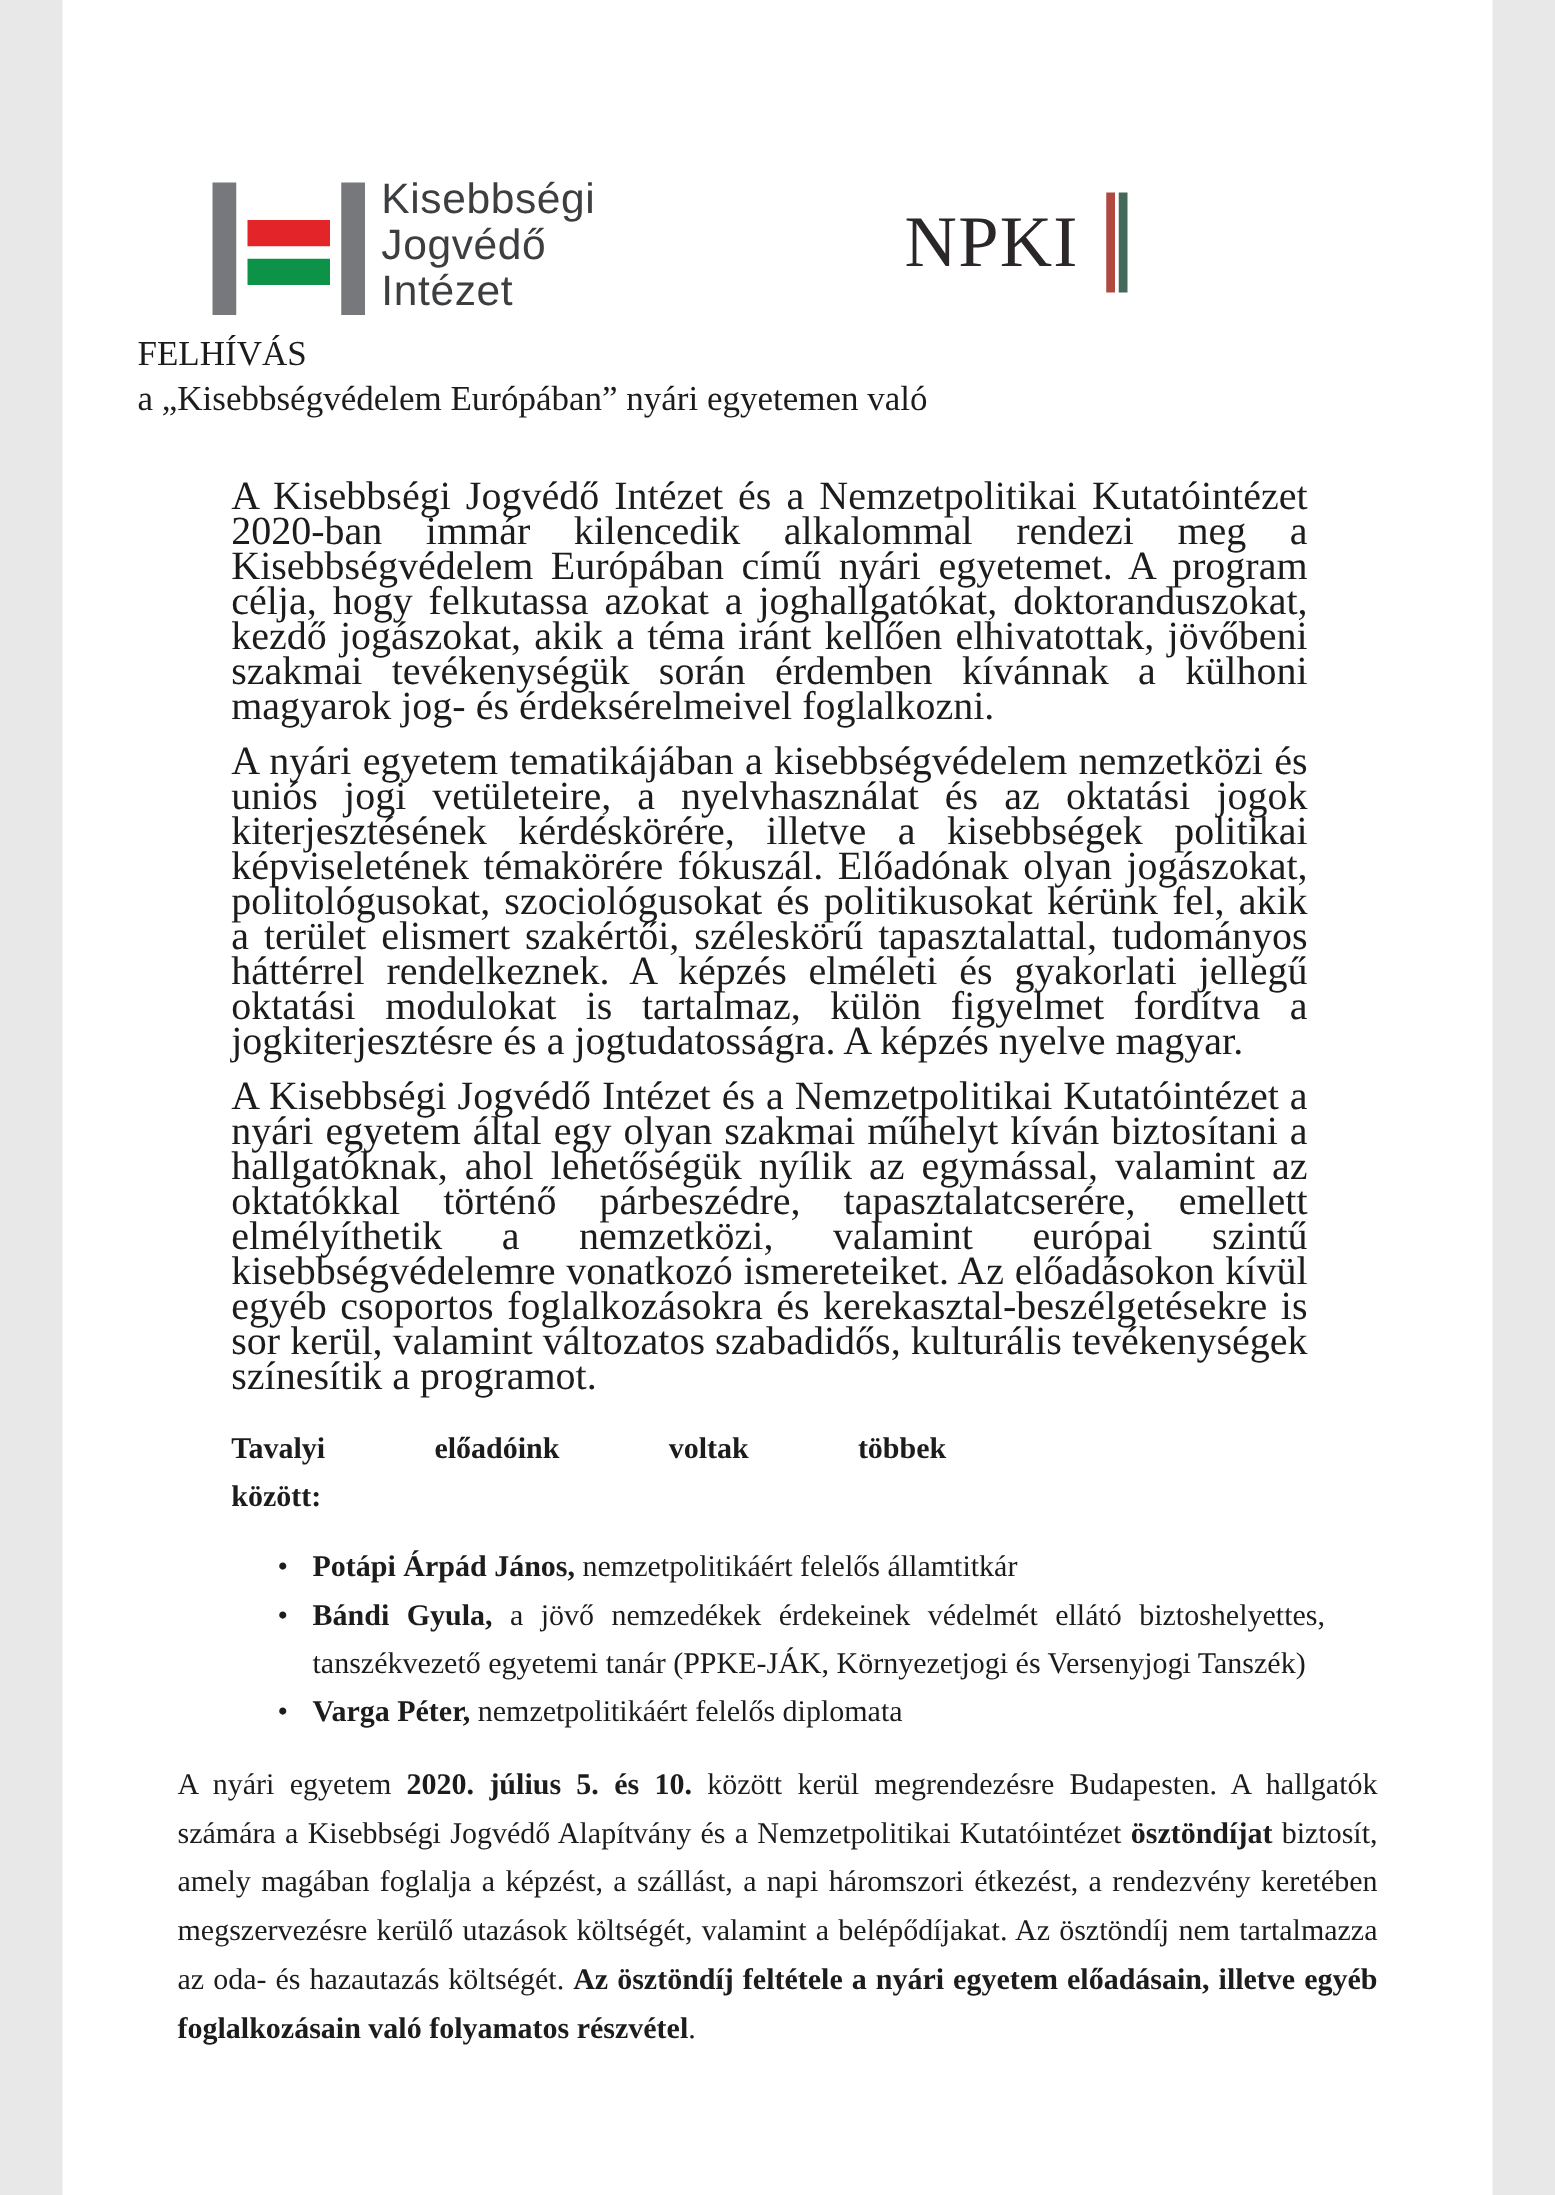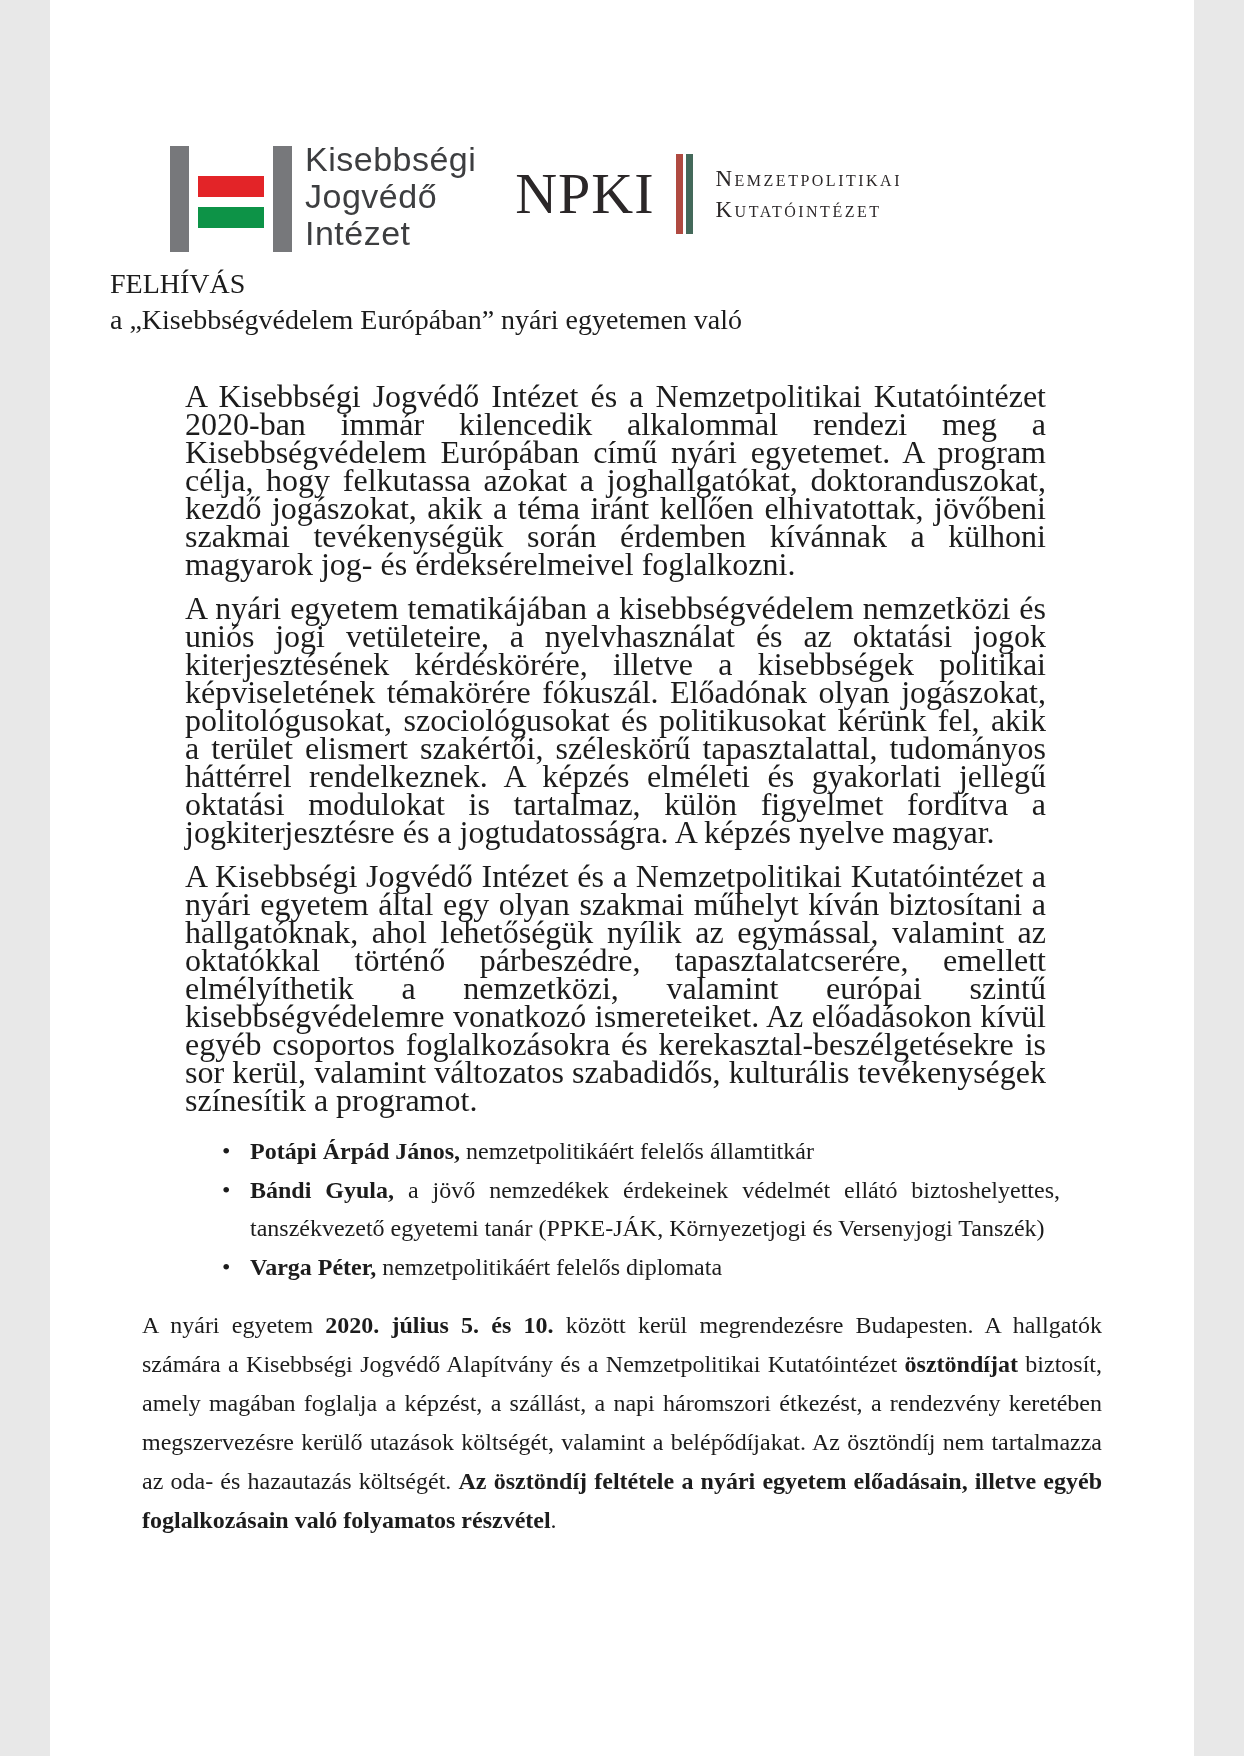--- a/index.html
+++ b/index.html
@@ -126,37 +126,37 @@
         <div>Intézet</div>
       </div>
     </div>
 
     <div class="npki-logo">
       <div class="npki-acronym">NPKI</div>
       <div class="npki-bars">
         <div class="npki-bar" style="background-color: rgb(176, 74, 65);"></div>
         <div class="npki-bar" style="background-color: rgb(68, 105, 90);"></div>
       </div>
-      <div class="npki-names">
-        <div>Nemzetpolitikai</div>
-        <div>Kutatóintézet</div>
-      </div>
     </div>
   </header>
 
   <div class="title-block">
     <div>FELHÍVÁS</div>
     <div>a „Kisebbségvédelem Európában” nyári egyetemen való</div>
   </div>
 
   <div class="content">
     <p class="para first">A Kisebbségi Jogvédő Intézet és a Nemzetpolitikai Kutatóintézet 2020-ban immár kilencedik alkalommal rendezi meg a Kisebbségvédelem Európában című nyári egyetemet. A program célja, hogy felkutassa azokat a joghallgatókat, doktoranduszokat, kezdő jogászokat, akik a téma iránt kellően elhivatottak, jövőbeni szakmai tevékenységük során érdemben kívánnak a külhoni magyarok jog- és érdeksérelmeivel foglalkozni.</p>
     <p class="para">A nyári egyetem tematikájában a kisebbségvédelem nemzetközi és uniós jogi vetületeire, a nyelvhasználat és az oktatási jogok kiterjesztésének kérdéskörére, illetve a kisebbségek politikai képviseletének témakörére fókuszál. Előadónak olyan jogászokat, politológusokat, szociológusokat és politikusokat kérünk fel, akik a terület elismert szakértői, széleskörű tapasztalattal, tudományos háttérrel rendelkeznek. A képzés elméleti és gyakorlati jellegű oktatási modulokat is tartalmaz, külön figyelmet fordítva a jogkiterjesztésre és a jogtudatosságra. A képzés nyelve magyar.</p>
     <p class="para">A Kisebbségi Jogvédő Intézet és a Nemzetpolitikai Kutatóintézet a nyári egyetem által egy olyan szakmai műhelyt kíván biztosítani a hallgatóknak, ahol lehetőségük nyílik az egymással, valamint az oktatókkal történő párbeszédre, tapasztalatcserére, emellett elmélyíthetik a nemzetközi, valamint európai szintű kisebbségvédelemre vonatkozó ismereteiket. Az előadásokon kívül egyéb csoportos foglalkozásokra és kerekasztal-beszélgetésekre is sor kerül, valamint változatos szabadidős, kulturális tevékenységek színesítik a programot.</p>
 
+    <div class="speakers-heading">
+      <div class="hline1">Tavalyi előadóink voltak többek</div>
+      <div class="hline2">között:</div>
+    </div>
 
     <ul class="speakers-list">
         <li class="speaker-item"><b>Potápi Árpád János,</b> nemzetpolitikáért felelős államtitkár</li>
         <li class="speaker-item"><b>Bándi Gyula,</b> a jövő nemzedékek érdekeinek védelmét ellátó biztoshelyettes, tanszékvezető egyetemi tanár (PPKE-JÁK, Környezetjogi és Versenyjogi Tanszék)</li>
         <li class="speaker-item"><b>Varga Péter,</b> nemzetpolitikáért felelős diplomata</li>
       </ul>
 
     <p class="closing"><span>A nyári egyetem </span><b>2020. július 5. és 10.</b><span> között kerül megrendezésre Budapesten. A hallgatók számára a Kisebbségi Jogvédő Alapítvány és a Nemzetpolitikai Kutatóintézet </span><b>ösztöndíjat</b><span> biztosít, amely magában foglalja a képzést, a szállást, a napi háromszori étkezést, a rendezvény keretében megszervezésre kerülő utazások költségét, valamint a belépődíjakat. Az ösztöndíj nem tartalmazza az oda- és hazautazás költségét. </span><b>Az ösztöndíj feltétele a nyári egyetem előadásain, illetve egyéb foglalkozásain való folyamatos részvétel</b><span>.</span></p>
   </div>
 

